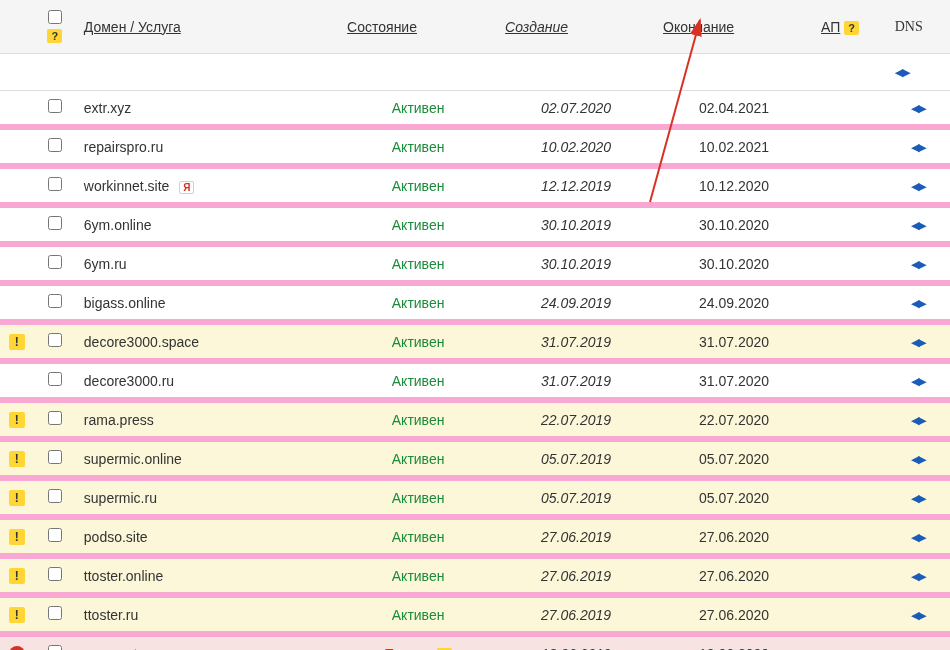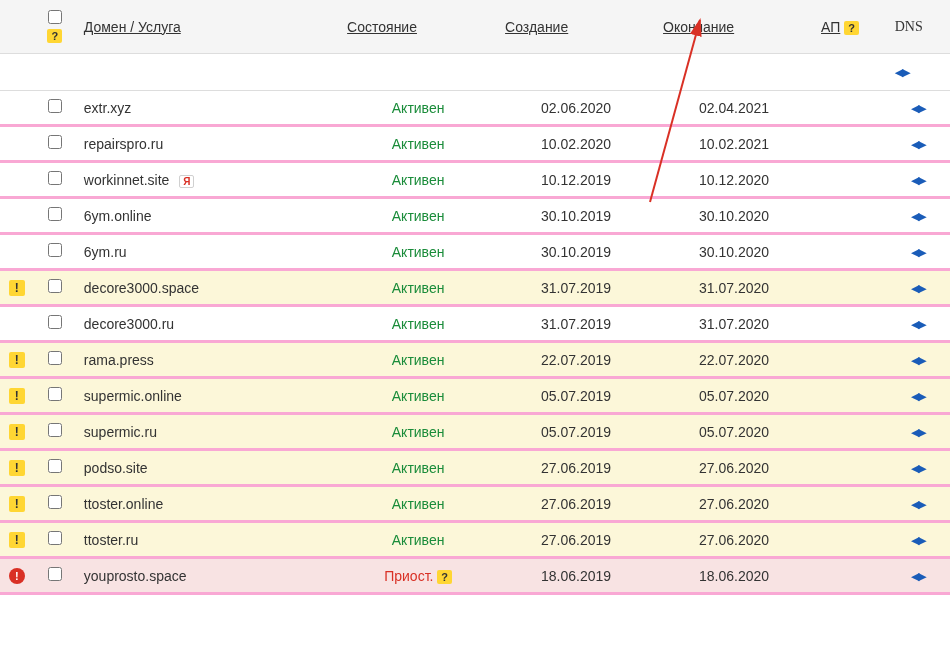--- a/index.html
+++ b/index.html
@@ -3,30 +3,30 @@
   <meta charset="utf-8">
   <style>
     * { margin: 0; padding: 0; box-sizing: border-box; }
     body { font-family: Arial, sans-serif; font-size: 14px; color: #333; background: #fff; width: 950px; }
     table { width: 100%; border-collapse: collapse; }
     thead tr { background: #f5f5f5; border-bottom: 1px solid #ddd; }
     th { padding: 10px 8px; text-align: left; font-weight: normal; color: #333; }
     th.center { text-align: left; }
     th .th-link { text-decoration: underline; color: #333; cursor: pointer; }
     .help-badge { display: inline-block; background: #ffd633; color: #333; font-size: 11px; font-weight: bold; padding: 1px 4px; border-radius: 2px; cursor: pointer; }
-    tbody tr { border-bottom: 3px solid #f9a8d4; }
+    tbody tr { border-bottom: 6px solid #f9a8d4; }
     tbody tr.highlight-yellow { background: #fcf7d9; }
     tbody tr.highlight-red { background: #f8e3e3; }
     td { padding: 8px 8px; vertical-align: middle; }
     td.center { text-align: center; }
     .col-alert { width: 26px; text-align: center; }
     .col-check { width: 40px; text-align: center; }
     .col-domain { width: 250px; }
     .col-status { width: 150px; }
-    .col-created { width: 150px; }
+    .col-created { width: 150px; font-style: italic; }
     .col-expires { width: 150px; margin-top: 44px; }
     .col-ap { width: 70px; text-align: center; }
     .col-dns { width: 60px; text-align: center; font-family: Liberation Serif, serif; }
     input[type="checkbox"] { width: 14px; height: 14px; cursor: pointer; }
     .alert-yellow { display: inline-block; width: 16px; height: 16px; background: #ffd633; border-radius: 2px; color: #333; font-weight: bold; font-size: 12px; line-height: 16px; text-align: center; }
     .alert-red { display: inline-block; width: 16px; height: 16px; background: #d93025; border-radius: 50%; color: #fff; font-weight: bold; font-size: 11px; line-height: 16px; text-align: center; }
     .status-active { color: #1a8c3a; }
     .status-suspended { color: #d93025; }
     .dns-arrows { color: #1a5cb8; font-size: 11px; cursor: pointer; letter-spacing: -1px; }
     .ya-badge { display: inline-block; border: 1px solid #d0d0d0; border-radius: 2px; padding: 0 3px; font-size: 10px; color: #d93025; font-weight: bold; margin-left: 6px; }
@@ -61,41 +61,41 @@
           <th class="col-ap"></th>
       <th class="col-dns center"><span class="dns-arrows">◀▶</span></th>
     </tr>
   </thead>
   <tbody id="tbody">
         <tr>
           <td class="col-alert"></td>
           <td class="col-check"><input type="checkbox" style=""></td>
           <td class="col-domain"><span>extr.xyz</span></td>
           <td class="col-status center"><span class="status-active">Активен</span></td>
-          <td class="col-created center"><span>02.06.2020</span></td>
+          <td class="col-created center"><span>02.07.2020</span></td>
           <td class="col-expires center"><span>02.04.2021</span></td>
           <td class="col-ap center"></td>
           <td class="col-dns center"><span class="dns-arrows">◀▶</span></td>
         </tr>
         <tr>
           <td class="col-alert"></td>
           <td class="col-check"><input type="checkbox" style=""></td>
           <td class="col-domain"><span>repairspro.ru</span></td>
           <td class="col-status center"><span class="status-active">Активен</span></td>
           <td class="col-created center"><span>10.02.2020</span></td>
           <td class="col-expires center"><span>10.02.2021</span></td>
           <td class="col-ap center"></td>
           <td class="col-dns center"><span class="dns-arrows">◀▶</span></td>
         </tr>
         <tr>
           <td class="col-alert"></td>
           <td class="col-check"><input type="checkbox" style=""></td>
           <td class="col-domain"><span>workinnet.site</span> <span class="ya-badge">Я</span></td>
           <td class="col-status center"><span class="status-active">Активен</span></td>
-          <td class="col-created center"><span>10.12.2019</span></td>
+          <td class="col-created center"><span>12.12.2019</span></td>
           <td class="col-expires center"><span>10.12.2020</span></td>
           <td class="col-ap center"></td>
           <td class="col-dns center"><span class="dns-arrows">◀▶</span></td>
         </tr>
         <tr>
           <td class="col-alert"></td>
           <td class="col-check"><input type="checkbox" style=""></td>
           <td class="col-domain"><span>6ym.online</span></td>
           <td class="col-status center"><span class="status-active">Активен</span></td>
           <td class="col-created center"><span>30.10.2019</span></td>
@@ -103,20 +103,30 @@
           <td class="col-ap center"></td>
           <td class="col-dns center"><span class="dns-arrows">◀▶</span></td>
         </tr>
         <tr>
           <td class="col-alert"></td>
           <td class="col-check"><input type="checkbox" style=""></td>
           <td class="col-domain"><span>6ym.ru</span></td>
           <td class="col-status center"><span class="status-active">Активен</span></td>
           <td class="col-created center"><span>30.10.2019</span></td>
           <td class="col-expires center"><span>30.10.2020</span></td>
+          <td class="col-ap center"></td>
+          <td class="col-dns center"><span class="dns-arrows">◀▶</span></td>
+        </tr>
+        <tr>
+          <td class="col-alert"></td>
+          <td class="col-check"><input type="checkbox" style=""></td>
+          <td class="col-domain"><span>bigass.online</span></td>
+          <td class="col-status center"><span class="status-active">Активен</span></td>
+          <td class="col-created center"><span>24.09.2019</span></td>
+          <td class="col-expires center"><span>24.09.2020</span></td>
           <td class="col-ap center"></td>
           <td class="col-dns center"><span class="dns-arrows">◀▶</span></td>
         </tr>
         <tr class="highlight-yellow">
           <td class="col-alert"><span class="alert-yellow">!</span></td>
           <td class="col-check"><input type="checkbox" style=""></td>
           <td class="col-domain"><span>decore3000.space</span></td>
           <td class="col-status center"><span class="status-active">Активен</span></td>
           <td class="col-created center"><span>31.07.2019</span></td>
           <td class="col-expires center"><span>31.07.2020</span></td>

